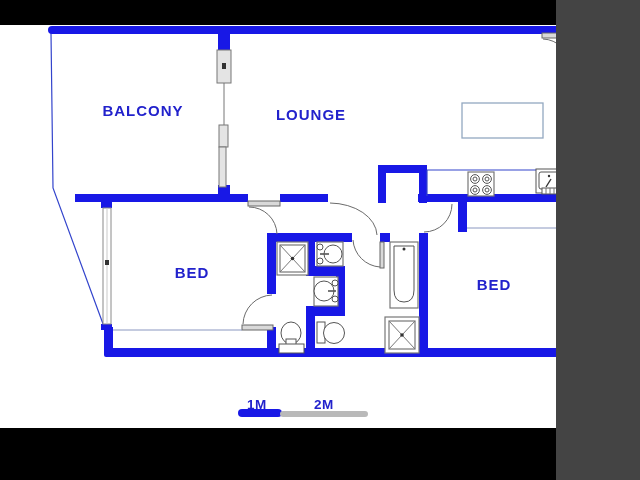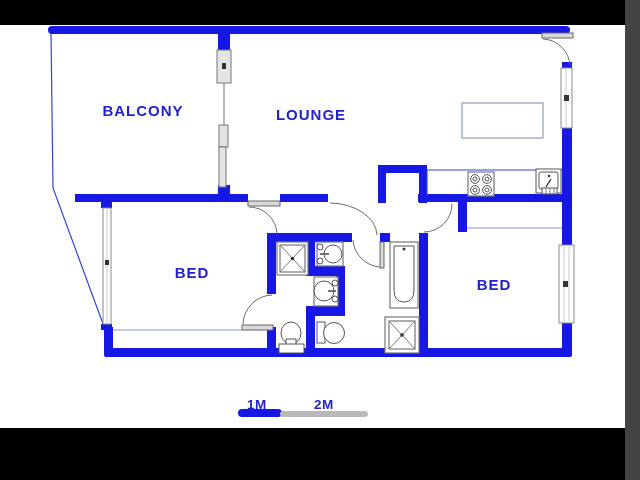--- a/index.html
+++ b/index.html
@@ -1,16 +1,16 @@
 <!DOCTYPE html>
 <html style="--wall-blue: #1818e6; --text-blue: #2222cc; --boundary-blue: #3344cc; --scale-gray: #b9b9b9; --letterbox: #000000; --background: #ffffff;"><head>
 <meta charset="utf-8">
 <style>
   html,body{margin:0;padding:0;background:#444;}
-  #stage{position:relative;width:625px;height:480px;background:var(--background,#fff);overflow:hidden;
+  #stage{position:relative;width:556px;height:480px;background:var(--background,#fff);overflow:hidden;
          font-family:"Liberation Sans",sans-serif;}
   svg{display:block}
   .bar{fill:var(--letterbox,#000);}
   .wall{fill:var(--wall-blue,#1818e6);stroke:none;}
   .bline{stroke:var(--boundary-blue,#3344cc);stroke-width:1.2;fill:none;}
   .fline{stroke:#8a97c0;stroke-width:1;fill:none;}
   .fix{stroke:#777;fill:#fff;stroke-width:1.2;}
   .fix2{stroke:#555;fill:#fff;stroke-width:1;}
   .arc{stroke:#6b6b6b;stroke-width:1;fill:none;}
   .leaf{fill:#d9d9d9;stroke:#666;stroke-width:1;}

